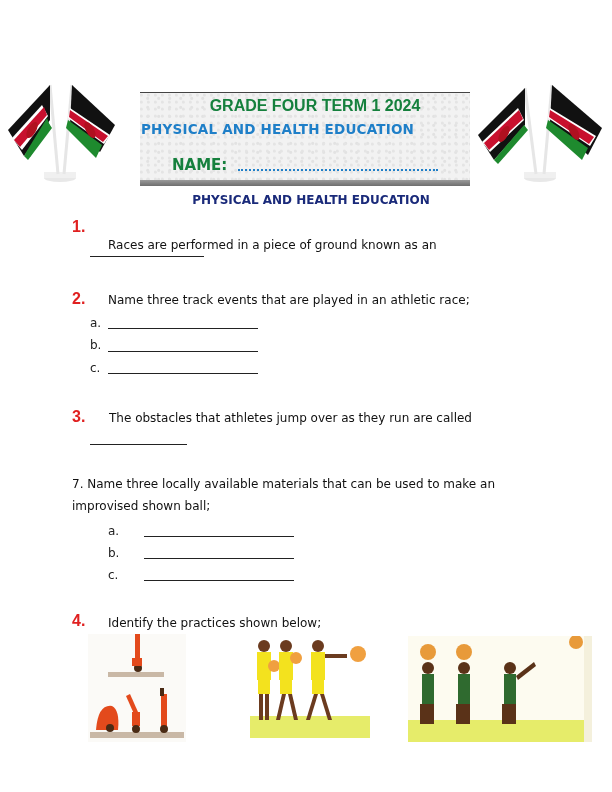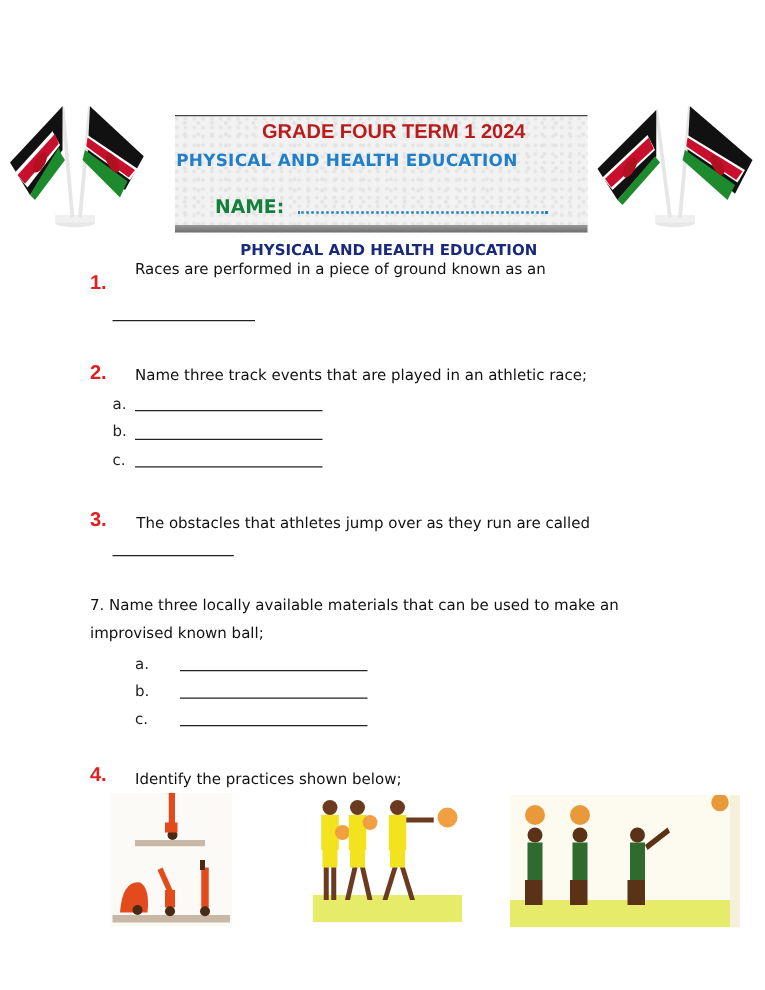--- a/index.html
+++ b/index.html
@@ -16,21 +16,21 @@
       background-size: 7px 7px, 11px 9px, auto;
       border-top: 1.5px solid #444;
     }
     .banner-bottom {
       position: absolute; left: 140px; top: 180px; width: 330px; height: 6px;
       background: linear-gradient(#9a9a9a, #6e6e6e);
     }
     .banner-title1 {
       position: absolute; left: 140px; top: 97px; width: 330px; text-align: center;
       font-family: "Liberation Sans", sans-serif; font-weight: bold; font-size: 16px;
-      color: #b91c1c; padding-left: 20px;
+      color: #15803d; padding-left: 20px;
     }
     .banner-title2 {
       position: absolute; left: 141px; top: 121px; width: 330px; text-align: left;
       font-family: "DejaVu Sans", sans-serif; font-weight: bold; font-size: 13.5px;
       color: #1f7fc8; letter-spacing: 0.2px;
     }
     .banner-name {
       position: absolute; left: 172px; top: 156px;
       font-family: "DejaVu Sans", sans-serif; font-weight: bold; font-size: 15px;
       color: #15803d;
@@ -117,38 +117,38 @@
 <div class="banner"></div>
 <div class="banner-bottom"></div>
 <div class="banner-title1">GRADE FOUR TERM 1 2024</div>
 <div class="banner-title2">PHYSICAL AND HEALTH EDUCATION</div>
 <div class="banner-name">NAME:</div>
 <div class="banner-name-dots"></div>
 
 <div class="subtitle">PHYSICAL AND HEALTH EDUCATION</div>
 
 <div class="qnum" style="left:72px; top:218px;">1.</div>
-<div class="qtext" style="left:108px; top:208px;text-align:center;">Races are performed in a piece of ground known as an</div>
+<div class="qtext" style="left:108px; top:238px;text-align:center;">Races are performed in a piece of ground known as an</div>
 <div class="blank" style="left:90px; top:256px; width:114px;"></div>
 
 <div class="qnum" style="left:72px; top:290px;">2.</div>
 <div class="qtext" style="left:108px; top:293px;">Name three track events that are played in an athletic race;</div>
 <div class="label" style="left:90px; top:316px;">a.</div>
 <div class="blank" style="left:108px; top:328px; width:150px;"></div>
 <div class="label" style="left:90px; top:338px;">b.</div>
 <div class="blank" style="left:108px; top:351px; width:150px;"></div>
 <div class="label" style="left:90px; top:361px;">c.</div>
 <div class="blank" style="left:108px; top:373px; width:150px;"></div>
 
 <div class="qnum" style="left:72px; top:408px;">3.</div>
 <div class="qtext" style="left:109px; top:411px;">The obstacles that athletes jump over as they run are called</div>
 <div class="blank" style="left:90px; top:444px; width:97px;"></div>
 
 <div class="qtext" style="left:72px; top:477px;">7. Name three locally available materials that can be used to make an</div>
-<div class="qtext" style="left:72px; top:499px;">improvised known ball;</div>
+<div class="qtext" style="left:72px; top:499px;">improvised shown ball;</div>
 <div class="label" style="left:108px; top:524px;">a.</div>
 <div class="blank" style="left:144px; top:536px; width:150px;"></div>
 <div class="label" style="left:108px; top:546px;">b.</div>
 <div class="blank" style="left:144px; top:558px; width:150px;"></div>
 <div class="label" style="left:108px; top:568px;">c.</div>
 <div class="blank" style="left:144px; top:580px; width:150px;"></div>
 
 <div class="qnum" style="left:72px; top:612px;">4.</div>
 <div class="qtext" style="left:108px; top:616px;">Identify the practices shown below;</div>
 

